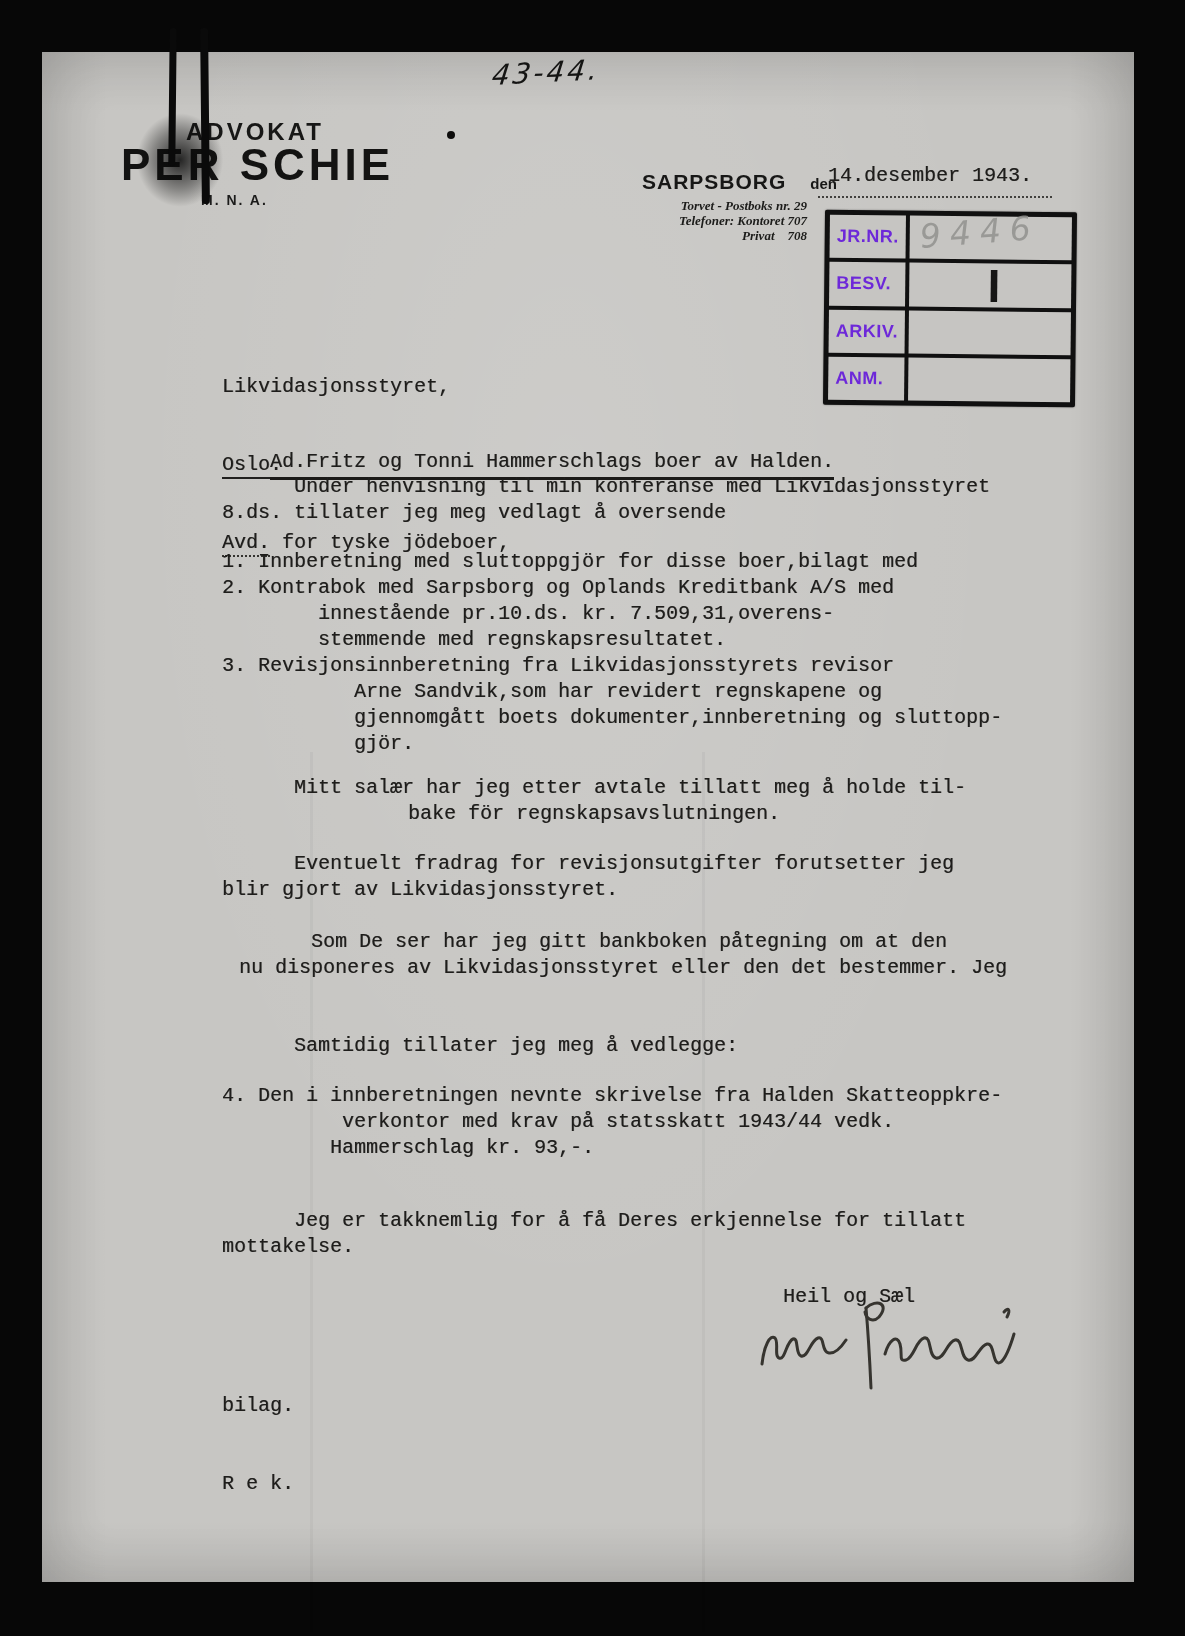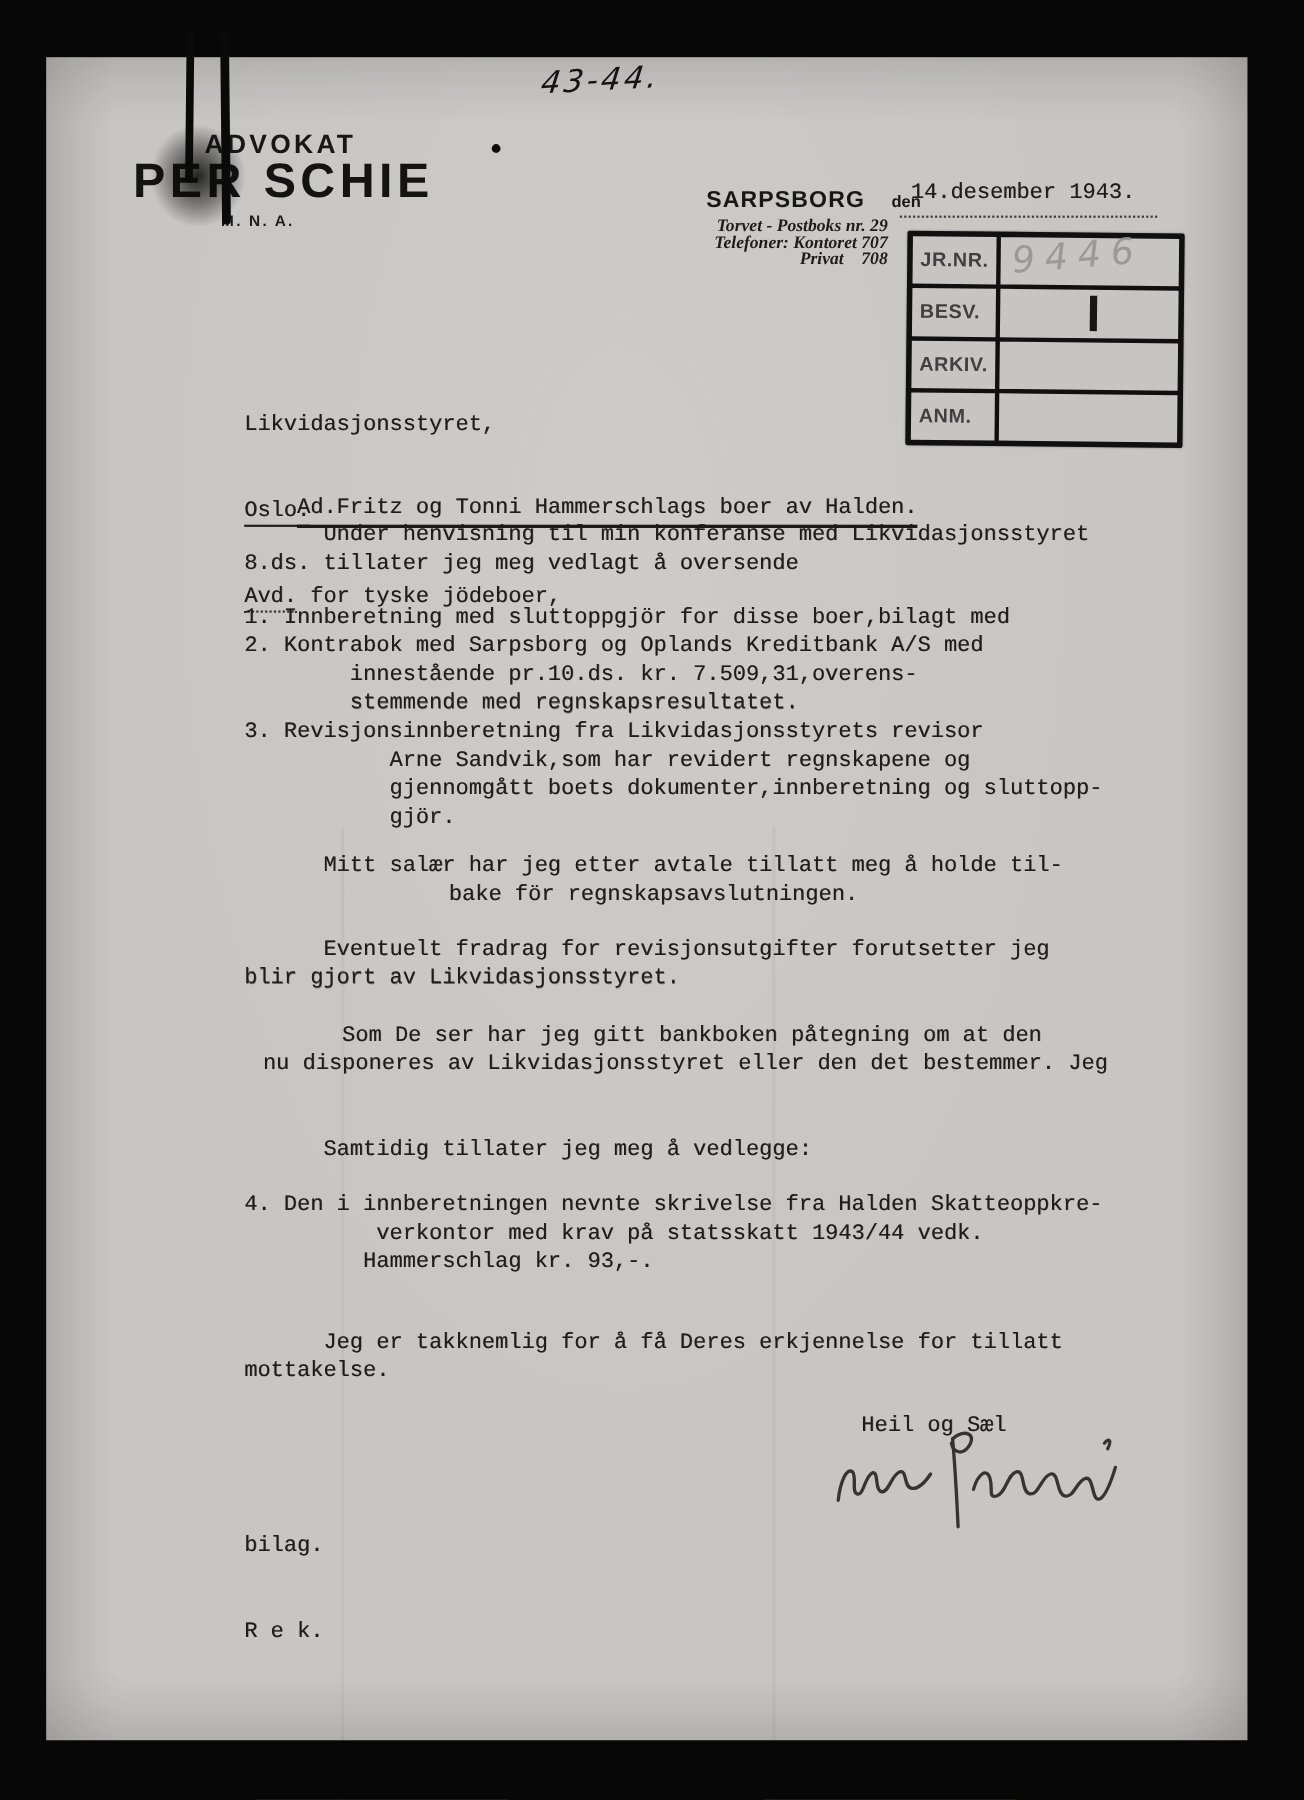--- a/index.html
+++ b/index.html
@@ -20,32 +20,32 @@
   
   .lh-prof{position:absolute;left:186px;top:118px;font-weight:bold;font-size:24px;letter-spacing:3px;color:#171716;}
   .lh-name{position:absolute;left:121px;top:140px;font-weight:bold;font-size:44px;letter-spacing:4px;color:#131312;}
   .lh-cred{position:absolute;left:201px;top:192px;font-weight:bold;font-size:14px;letter-spacing:2px;color:#1b1b1a;}
   
   .place-row{position:absolute;left:642px;top:170px;display:flex;align-items:baseline;color:#171716;text-align:center;}
   .place{font-weight:bold;font-size:21px;letter-spacing:1px;}
   .den{font-weight:bold;font-size:15px;margin-left:24px;}
   .addr{position:absolute;left:643px;top:198px;width:164px;text-align:right;
         font-family:"Liberation Serif",serif;font-style:italic;font-weight:bold;
-        font-size:16px;line-height:15px;color:#1c1c1a;white-space:pre;}
+        font-size:13px;line-height:15px;color:#1c1c1a;white-space:pre;}
   .date{left:828px;top:163px;}
   .date-underline{position:absolute;left:818px;top:168px;width:234px;height:28px;
         border-bottom:2px dotted #41403d;}
   
   .stamp{position:absolute;left:824px;top:211px;width:242px;height:185px;
          transform:rotate(0.6deg);
          border:5px solid #101010;background:#101010;border-radius:2px;
          display:grid;grid-template-columns:76px 1fr;grid-template-rows:1fr 1fr 1fr 1fr;gap:4px;
          box-shadow:0 0 2px rgba(0,0,0,0.4);}
   .stamp-cell{background:#c6c5c2;display:flex;align-items:center;position:relative;overflow:visible;}
-  .stamp-label{font-weight:bold;font-size:18px;letter-spacing:0.5px;color:#404040;padding-left:7px;
+  .stamp-label{font-weight:bold;font-size:18px;letter-spacing:0.5px;color:#6d28d9;padding-left:7px;
          font-family:"Liberation Sans",sans-serif;}
   .pencil{position:absolute;left:10px;top:-4px;font-family:"DejaVu Sans",sans-serif;font-style:italic;
          font-size:33px;letter-spacing:9px;color:#92928f;transform:rotate(-5deg);opacity:0.85;}
   .besv-tick{position:absolute;left:80px;top:3px;font-weight:bold;font-size:34px;color:#161615;
          transform:scaleX(1.5);line-height:32px;}
   
   .hand-note{position:absolute;left:492px;top:56px;font-family:"DejaVu Sans",sans-serif;
          font-size:28px;font-style:italic;letter-spacing:3px;color:#141413;
          transform:rotate(-3deg) skewX(-10deg);}
   

